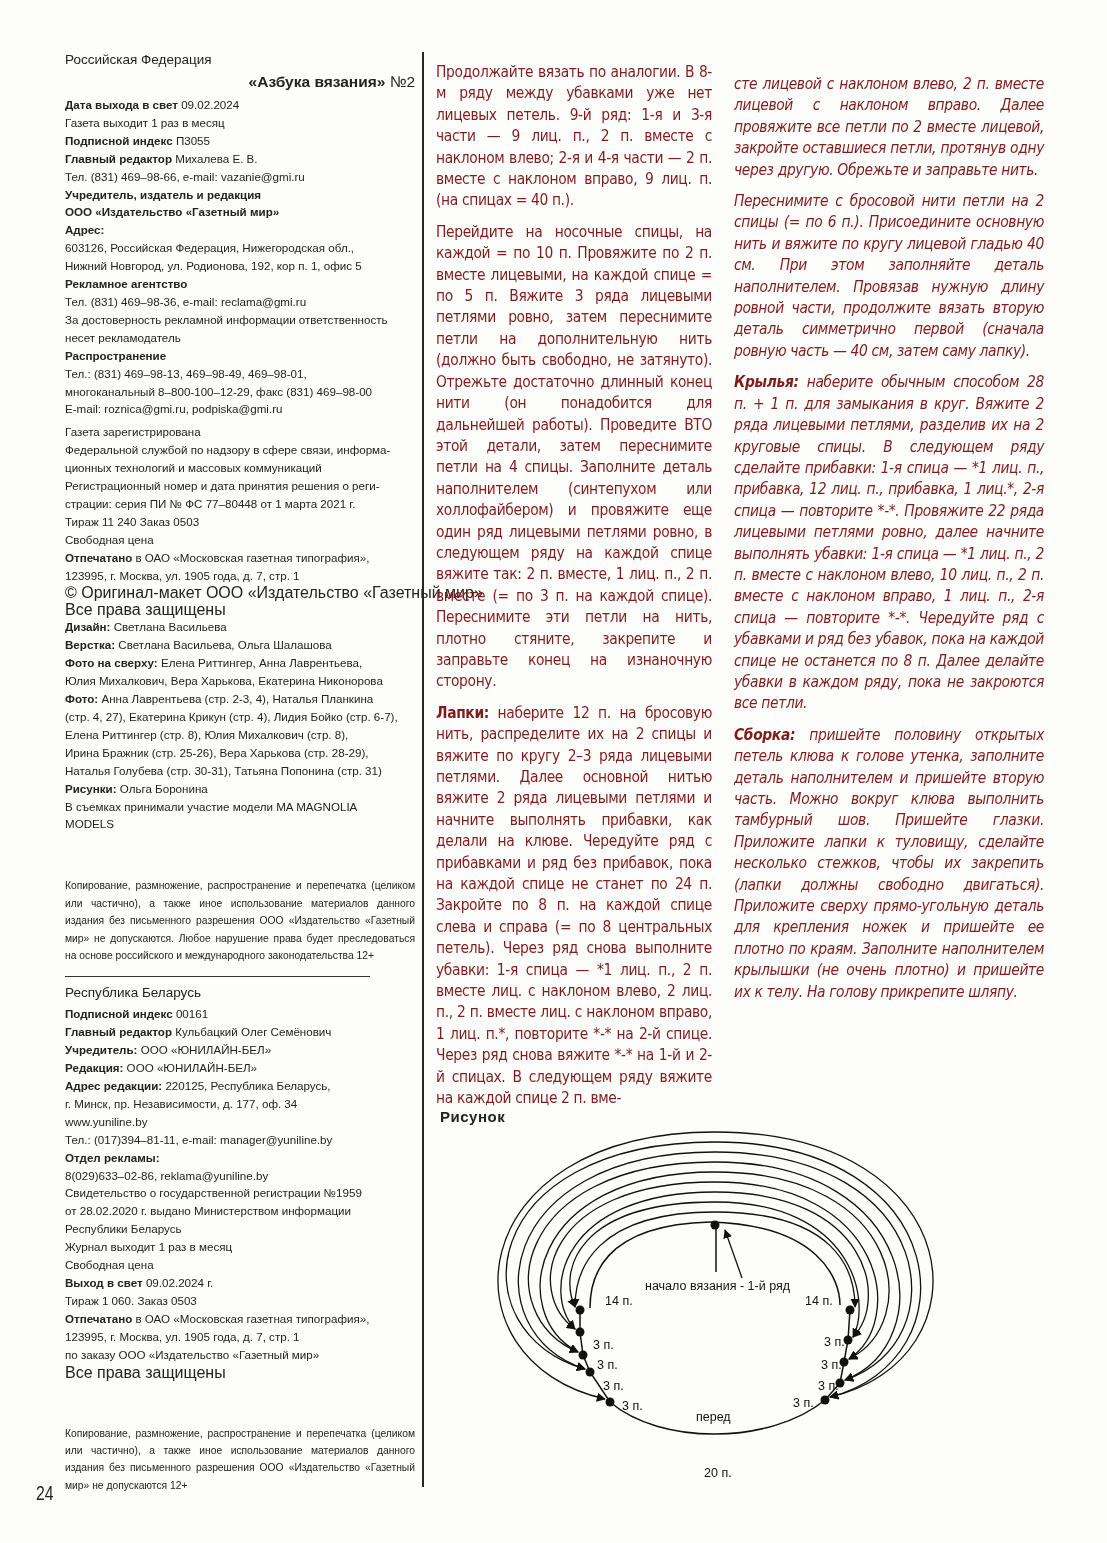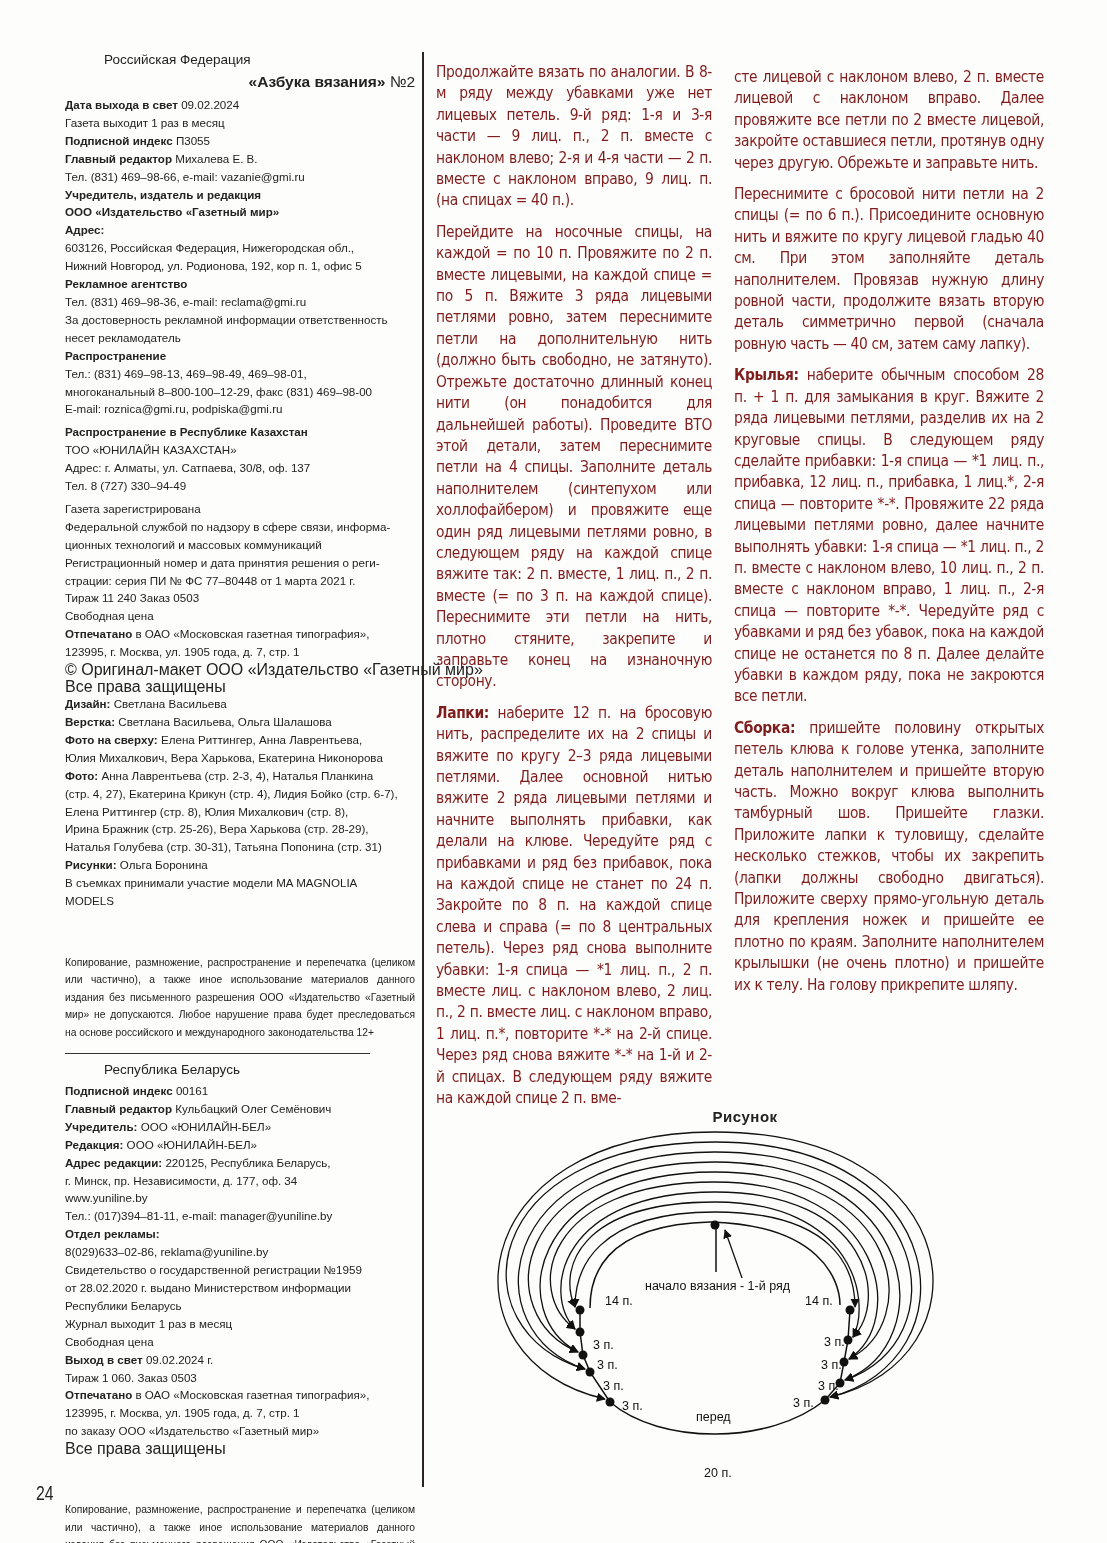--- a/index.html
+++ b/index.html
@@ -4,44 +4,44 @@
 <style>
   html, body { margin: 0; padding: 0; }
   body {
     width: 1107px; height: 1543px; background: #fdfdfb; position: relative; overflow: hidden;
     color: #1a1a1a; font-family: "DejaVu Sans", sans-serif;
   }
   .imprint {
     position: absolute; left: 65px; top: 50px; width: 350px;
     font-family: "Liberation Sans", sans-serif; font-size: 11.6px; line-height: 17.9px; color: #222;
   }
-  .imprint .country { font-size: 13.5px; line-height: 19px; margin-bottom: 3px; margin-left: 39px; }
+  .imprint .country { font-size: 13.5px; line-height: 19px; margin-bottom: 3px; }
   .imprint .mag-title { font-size: 15.5px; line-height: 20px; margin-bottom: 4px; text-align: right; }
   .imprint .mag-title b { font-weight: bold; }
   .imprint .line { white-space: nowrap; }
   .imprint .gap { margin-top: 5px; }
   .imprint .small { font-size: 16px; line-height: 17px; }
   .imprint .legal { font-size: 10.3px; line-height: 17.4px; text-align: justify; margin-top: 44px; }
   .imprint b { font-weight: bold; }
   .divider { height: 1px; background: #333; width: 305px; margin: 12px 0 6px 0; }
 
   .vrule { position: absolute; left: 422px; top: 52px; width: 2px; height: 1435px; background: #2a2520; }
 
   .col {
     position: absolute; font-family: "DejaVu Sans Condensed", "DejaVu Sans", sans-serif;
     font-size: 15.4px; line-height: 21.4px; text-align: justify; color: #7f1d1d;
     letter-spacing: -0.35px;
   }
   .col p { margin: 0 0 10px 0; }
   .col b { font-weight: bold; }
   .col2 { left: 436px; top: 62px; width: 276px; }
-  .col3 { left: 734px; top: 67px; width: 310px; }
+  .col3 { left: 734px; top: 74px; width: 310px; font-style: italic; }
 
   .figure { position: absolute; left: 440px; top: 1100px; width: 610px; height: 420px; }
-  .fig-title { position: absolute; left: 0; top: 8px; width: 610px; text-align: center;
+  .fig-title { position: absolute; left: 0; top: 8px; width: 610px; 
     font-family: "Liberation Sans", sans-serif; font-weight: bold; font-size: 15px; letter-spacing: 0.5px; color:#222; }
   .figure svg { position: absolute; left: 0; top: 0; }
   .fig-label { font-family: "Liberation Sans", sans-serif; font-size: 12.5px; fill: #111; }
 
   .page-num { position: absolute; left: 36px; top: 1481px; font-family: "Liberation Sans", sans-serif;
     font-size: 21px; color: #222; transform: scaleX(0.75); transform-origin: left top; }
 </style>
 </head>
 <body>
 
@@ -63,26 +63,20 @@
       <div class="line"><span>603126, Российская Федерация, Нижегородская обл.,</span></div>
       <div class="line"><span>Нижний Новгород, ул. Родионова, 192, кор  п. 1, офис 5</span></div>
       <div class="line"><b>Рекламное агентство</b></div>
       <div class="line"><span>Тел. (831) 469–98-36, e-mail: reclama@gmi.ru</span></div>
       <div class="line"><span>За достоверность рекламной информации ответственность</span></div>
       <div class="line"><span>несет рекламодатель</span></div>
       <div class="line"><b>Распространение</b></div>
       <div class="line"><span>Тел.: (831) 469–98-13, 469–98-49, 469–98-01,</span></div>
       <div class="line"><span>многоканальный 8–800-100–12-29, факс (831) 469–98-00</span></div>
       <div class="line"><span>E-mail: roznica@gmi.ru, podpiska@gmi.ru</span></div>
-    </div>
-  <div id="kz-lines" class="gap">
-      <div class="line"><b>Распространение в Республике Казахстан</b></div>
-      <div class="line"><span>ТОО «ЮНИЛАЙН КАЗАХСТАН»</span></div>
-      <div class="line"><span>Адрес: г. Алматы, ул. Сатпаева, 30/8, оф. 137</span></div>
-      <div class="line"><span>Тел. 8 (727) 330–94-49</span></div>
     </div>
   <div id="reg-lines" class="gap">
       <div class="line"><span>Газета зарегистрирована</span></div>
       <div class="line"><span>Федеральной службой по надзору в сфере связи, информа-</span></div>
       <div class="line"><span>ционных технологий и массовых коммуникаций</span></div>
       <div class="line"><span>Регистрационный номер и дата принятия решения о реги-</span></div>
       <div class="line"><span>страции: серия ПИ  № ФС 77–80448 от 1 марта 2021 г.</span></div>
       <div class="line"><span>Тираж 11 240 Заказ 0503</span></div>
       <div class="line"><span>Свободная цена</span></div>
       <div class="line"><b>Отпечатано</b><span> в ОАО «Московская газетная типография»,</span></div>

